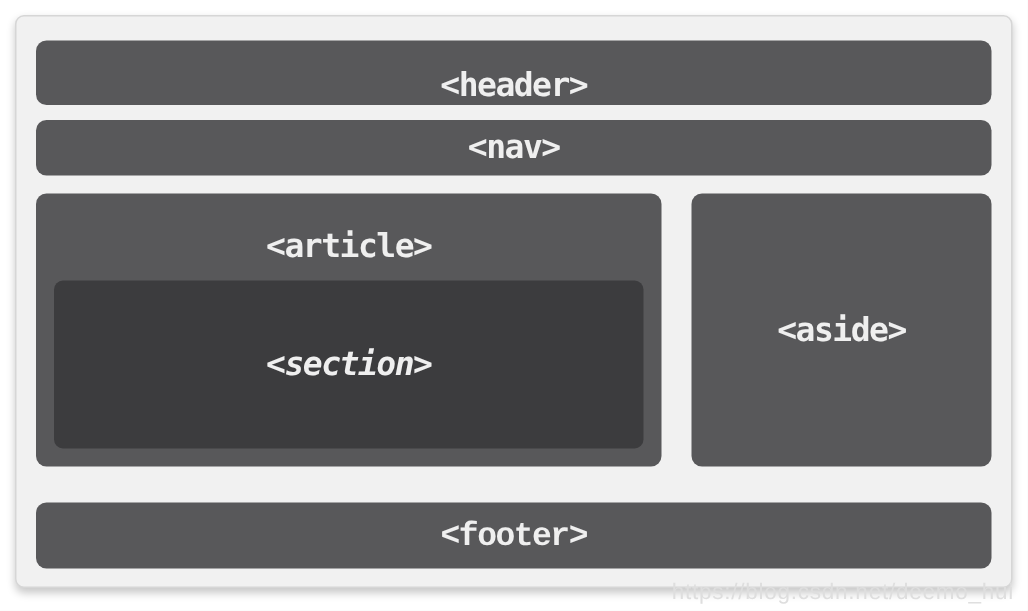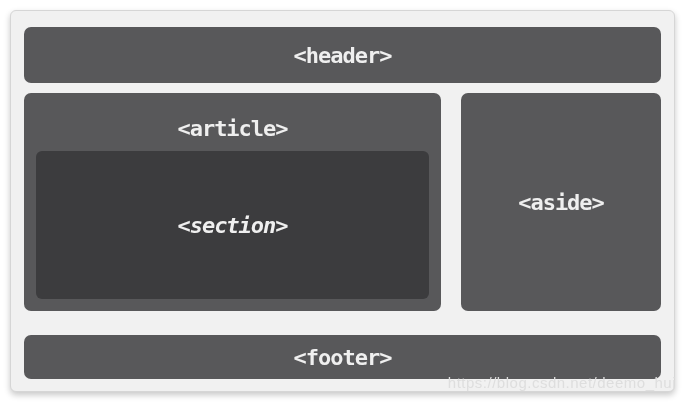--- a/index.html
+++ b/index.html
@@ -36,21 +36,21 @@
     border-radius: 7px;
     display: flex;
     align-items: center;
     justify-content: center;
     color: #efefef;
     font-family: "DejaVu Sans Mono", monospace;
     font-size: 22px;
     font-weight: 700;
     letter-spacing: -1px;
   }
-  .bar-header { height: 56px; margin-bottom: 10px; }
+  .bar-header { height: 43px; margin-bottom: 10px; align-items: flex-end; }
   .bar-nav    { height: 37px; margin-bottom: 12px; }
   .middle-row {
     flex: 1;
     display: flex;
     margin-bottom: 24px;
   }
   .article-box {
     flex: 1;
     margin-right: 20px;
     display: flex;
@@ -69,45 +69,48 @@
     flex: 1;
     margin: 0 12px 12px 12px;
     background: #3c3c3e;
     border-radius: 6px;
     display: flex;
     align-items: center;
     justify-content: center;
     font-style: italic;
   }
   .aside-box { width: 200px; }
-  .bar-footer { height: 44px; }
+  .bar-footer { height: 44px; font-family: Liberation Mono, monospace; }
   .label { display: inline-block; }
   .watermark {
     position: absolute;
     right: 9px;
-    bottom: 16px;
+    bottom: 4px;
     font-family: "Liberation Sans", sans-serif;
     font-size: 15px;
     color: #dedede;
     letter-spacing: 0.5px;
     white-space: nowrap;
     user-select: none;
   }
 </style>
 </head>
 <body>
 
 <div class="stage">
 
   <div class="frame">
 
     <div class="box bar-header">
       <span class="label">&lt;header&gt;</span>
     </div>
 
+    <div class="box bar-nav">
+      <span class="label">&lt;nav&gt;</span>
+    </div>
 
     <div class="middle-row">
 
       <div class="box article-box">
         <div class="article-label-row">
           <span class="label">&lt;article&gt;</span>
         </div>
         <div class="section-box">
           <span class="label">&lt;section&gt;</span>
         </div>

